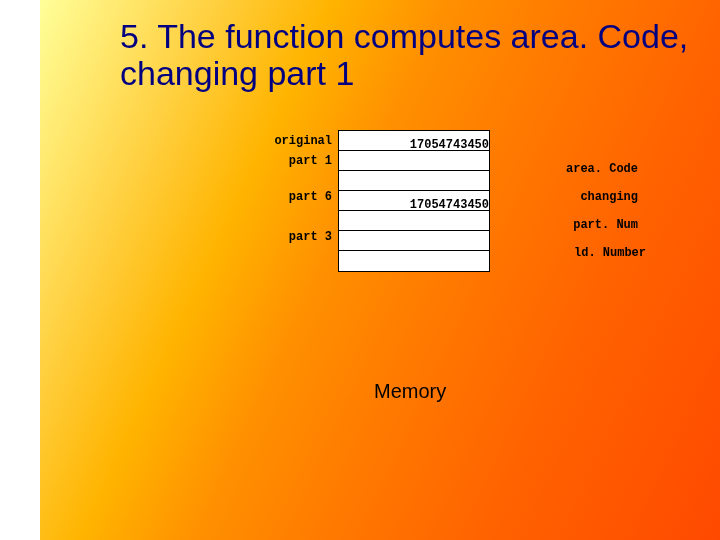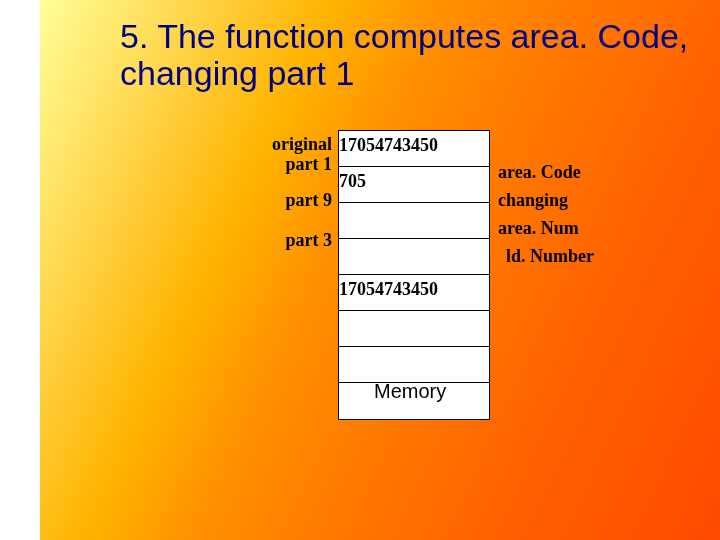--- a/index.html
+++ b/index.html
@@ -35,48 +35,48 @@
     line-height: 1.1;
     font-weight: 400;
     font-family: "Comic Sans MS", "Comic Sans", cursive, Verdana, sans-serif;
   }
   .diagram {
     position: absolute;
     left: 182px;
     top: 130px;
   }
   .mono {
-    font-family: Liberation Serif, serif;
-    font-size: 18px;
+    font-family: Liberation Mono, monospace;
+    font-size: 12px;
     font-weight: bold;
     color: #000;
   }
   .left-label {
     position: absolute;
     text-align: right;
     width: 110px;
   }
   .right-label {
     position: absolute;
-    text-align: left;
+    text-align: right;
     width: 140px;
   }
   .memory-strip {
     position: absolute;
     left: 116px;   
     top: 0px;
     width: 150px;
     background: #fff;
     border: 1px solid #000;
   }
   .cell {
     width: 100%;
-    height: 36px;
+    height: 20px;
     line-height: 28px;
-    text-align: left;
+    text-align: right;
     border-bottom: 1px solid #000;
     box-sizing: border-box;
   }
   .cell:last-child { border-bottom: none; }
   .memcap {
     position: absolute;
     font-family: Verdana, sans-serif;
     font-size: 20px;
     color: #000;
   }
@@ -85,36 +85,35 @@
 <body>
 
 <div class="slide">
 
   <div class="title">5. The function computes area. Code, changing part 1</div>
 
   <div class="diagram">
 
     <div class="mono left-label" style="top:4px;">original</div>
     <div class="mono left-label" style="top:24px;">part 1</div>
-    <div class="mono left-label" style="top:60px;">part 9</div>
+    <div class="mono left-label" style="top:60px;">part 6</div>
     <div class="mono left-label" style="top:100px;">part 3</div>
 
     <div class="memory-strip">
       <div class="cell mono">17054743450</div>
-      <div class="cell mono">705</div>
       <div class="cell mono"></div>
       <div class="cell mono"></div>
       <div class="cell mono">17054743450</div>
       <div class="cell mono"></div>
       <div class="cell mono"></div>
       <div class="cell mono"></div>
     </div>
 
     <div class="mono right-label" style="left:276px; top:32px;">area. Code</div>
     <div class="mono right-label" style="left:276px; top:60px;">changing</div>
-    <div class="mono right-label" style="left:276px; top:88px;">area. Num</div>
+    <div class="mono right-label" style="left:276px; top:88px;">part. Num</div>
     <div class="mono right-label" style="left:284px; top:116px;">ld. Number</div>
 
     <div class="memcap" style="left:152px; top:250px;text-align:center;">Memory</div>
 
   </div>
 
 </div>
 
 </body></html>

